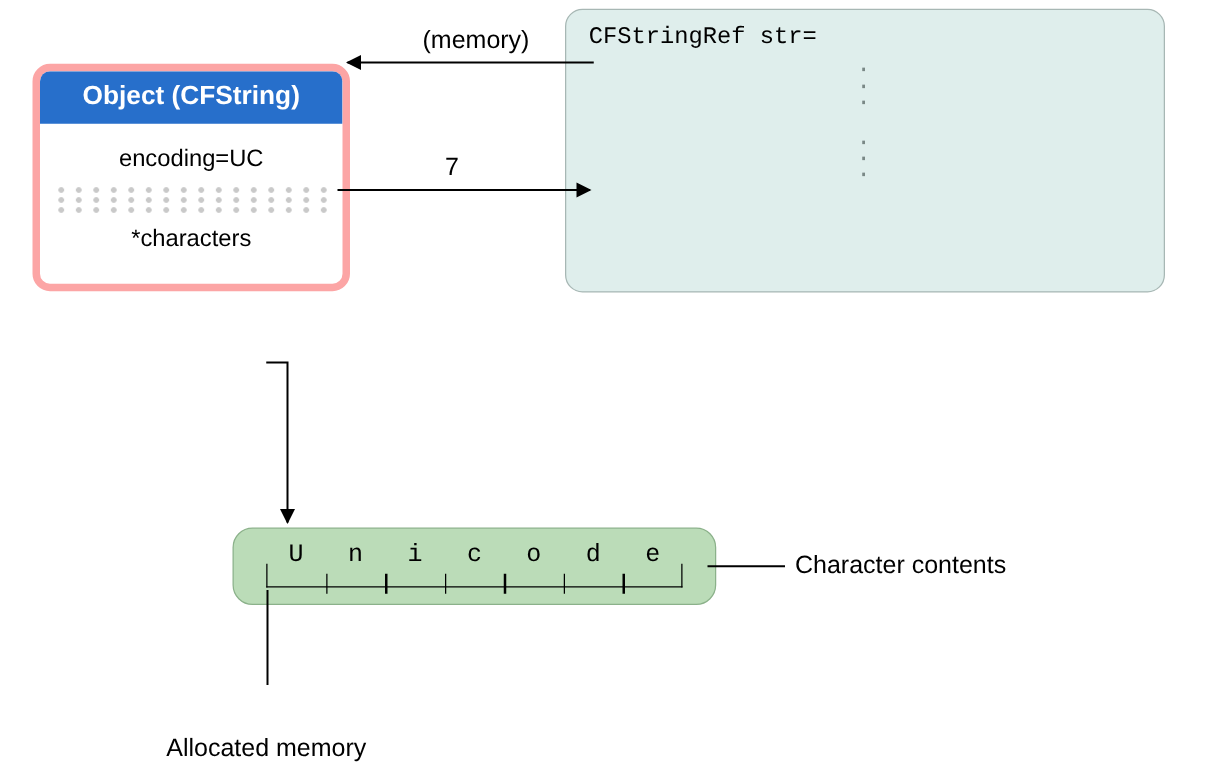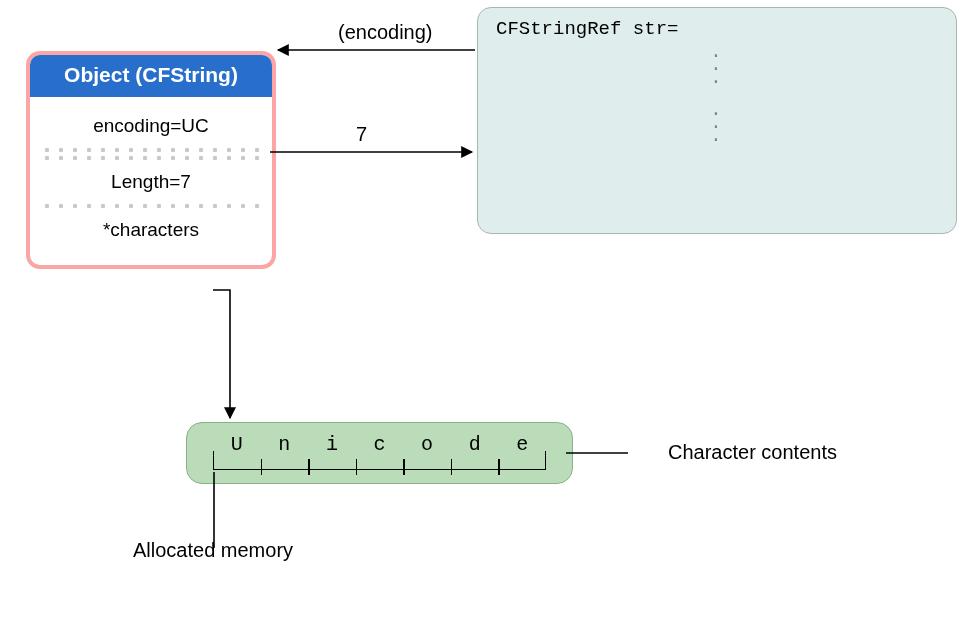--- a/index.html
+++ b/index.html
@@ -17,21 +17,21 @@
     width: 972px;
     height: 618px;
   }
 
   
   .obj-card {
     position: absolute;
     left: 26px;
     top: 51px;
     width: 242px;
-    border: 4px solid #fca5a5;
+    border: 6px solid #fca5a5;
     border-radius: 14px;
     overflow: hidden;
     background: #fff;
   }
   .obj-header {
     background: #276fcb;
     color: #fff;
     font-weight: 600;
     text-align: center;
     padding: 8px 6px 10px;
@@ -50,21 +50,21 @@
     background-image: radial-gradient(circle, #c9c9c9 2px, transparent 2.5px);
     background-size: 14px 6px;
     background-repeat: repeat-x;
     background-position: 4px center;
     margin: 2px 4px;
   }
 
   
   .code-card {
     position: absolute;
-    left: 477px;
+    left: 452px;
     top: 7px;
     width: 480px;
     height: 227px;
     background: #dfeeec;
     border: 1px solid #a7b7b4;
     border-radius: 14px;
     padding: 10px 18px 8px;
     box-sizing: border-box;
     font-family: "Menlo", "Courier New", monospace;
     font-size: 19px;
@@ -142,21 +142,20 @@
 <body>
 
 <div class="canvas">
 
   <div class="obj-card">
     <div class="obj-header">Object (CFString)</div>
     <div class="obj-body">
       <div class="obj-row">encoding=UC</div>
       <div class="dot-sep"></div>
       <div class="dot-sep"></div>
-      <div class="obj-row">Length=7</div>
       <div class="dot-sep"></div>
       <div class="obj-row">*characters</div>
     </div>
   </div>
 
   <div class="code-card">
     <div>CFStringRef str=</div>
     <div class="vdots">·<br>·<br>·</div>
     <div class="vdots">·<br>·<br>·</div>
   </div>
@@ -167,24 +166,24 @@
       <div class="mem-cell"><span class="mem-tick"></span><span>n</span></div>
       <div class="mem-cell"><span class="mem-tick"></span><span>i</span></div>
       <div class="mem-cell"><span class="mem-tick"></span><span>c</span></div>
       <div class="mem-cell"><span class="mem-tick"></span><span>o</span></div>
       <div class="mem-cell"><span class="mem-tick"></span><span>d</span></div>
       <div class="mem-cell"><span class="mem-tick"></span><span>e</span></div>
     </div>
     <div class="mem-inner-border"></div>
   </div>
 
-  <div class="label" style="left:338px; top:21px;">(encoding)</div>
+  <div class="label" style="left:338px; top:21px;">(memory)</div>
   <div class="label" style="left:356px; top:123px;">7</div>
-  <div class="label" style="left:636px; top:441px;margin-left:32px;">Character contents</div>
-  <div class="label" style="left:133px; top:539px;text-align:right;">Allocated memory</div>
+  <div class="label" style="left:636px; top:441px;">Character contents</div>
+  <div class="label" style="left:133px; top:588px;text-align:right;">Allocated memory</div>
 
   <svg class="overlay">
     <defs>
       <marker id="arrow" viewBox="0 0 12 12" refX="10" refY="6" markerWidth="9" markerHeight="9" orient="auto-start-reverse">
         <path d="M1,1 L11,6 L1,11 z" fill="#000"></path>
       </marker>
     </defs>
 
     <line x1="475" y1="50" x2="278" y2="50" stroke="#000" stroke-width="1.6" marker-end="url(#arrow)"></line>
 

